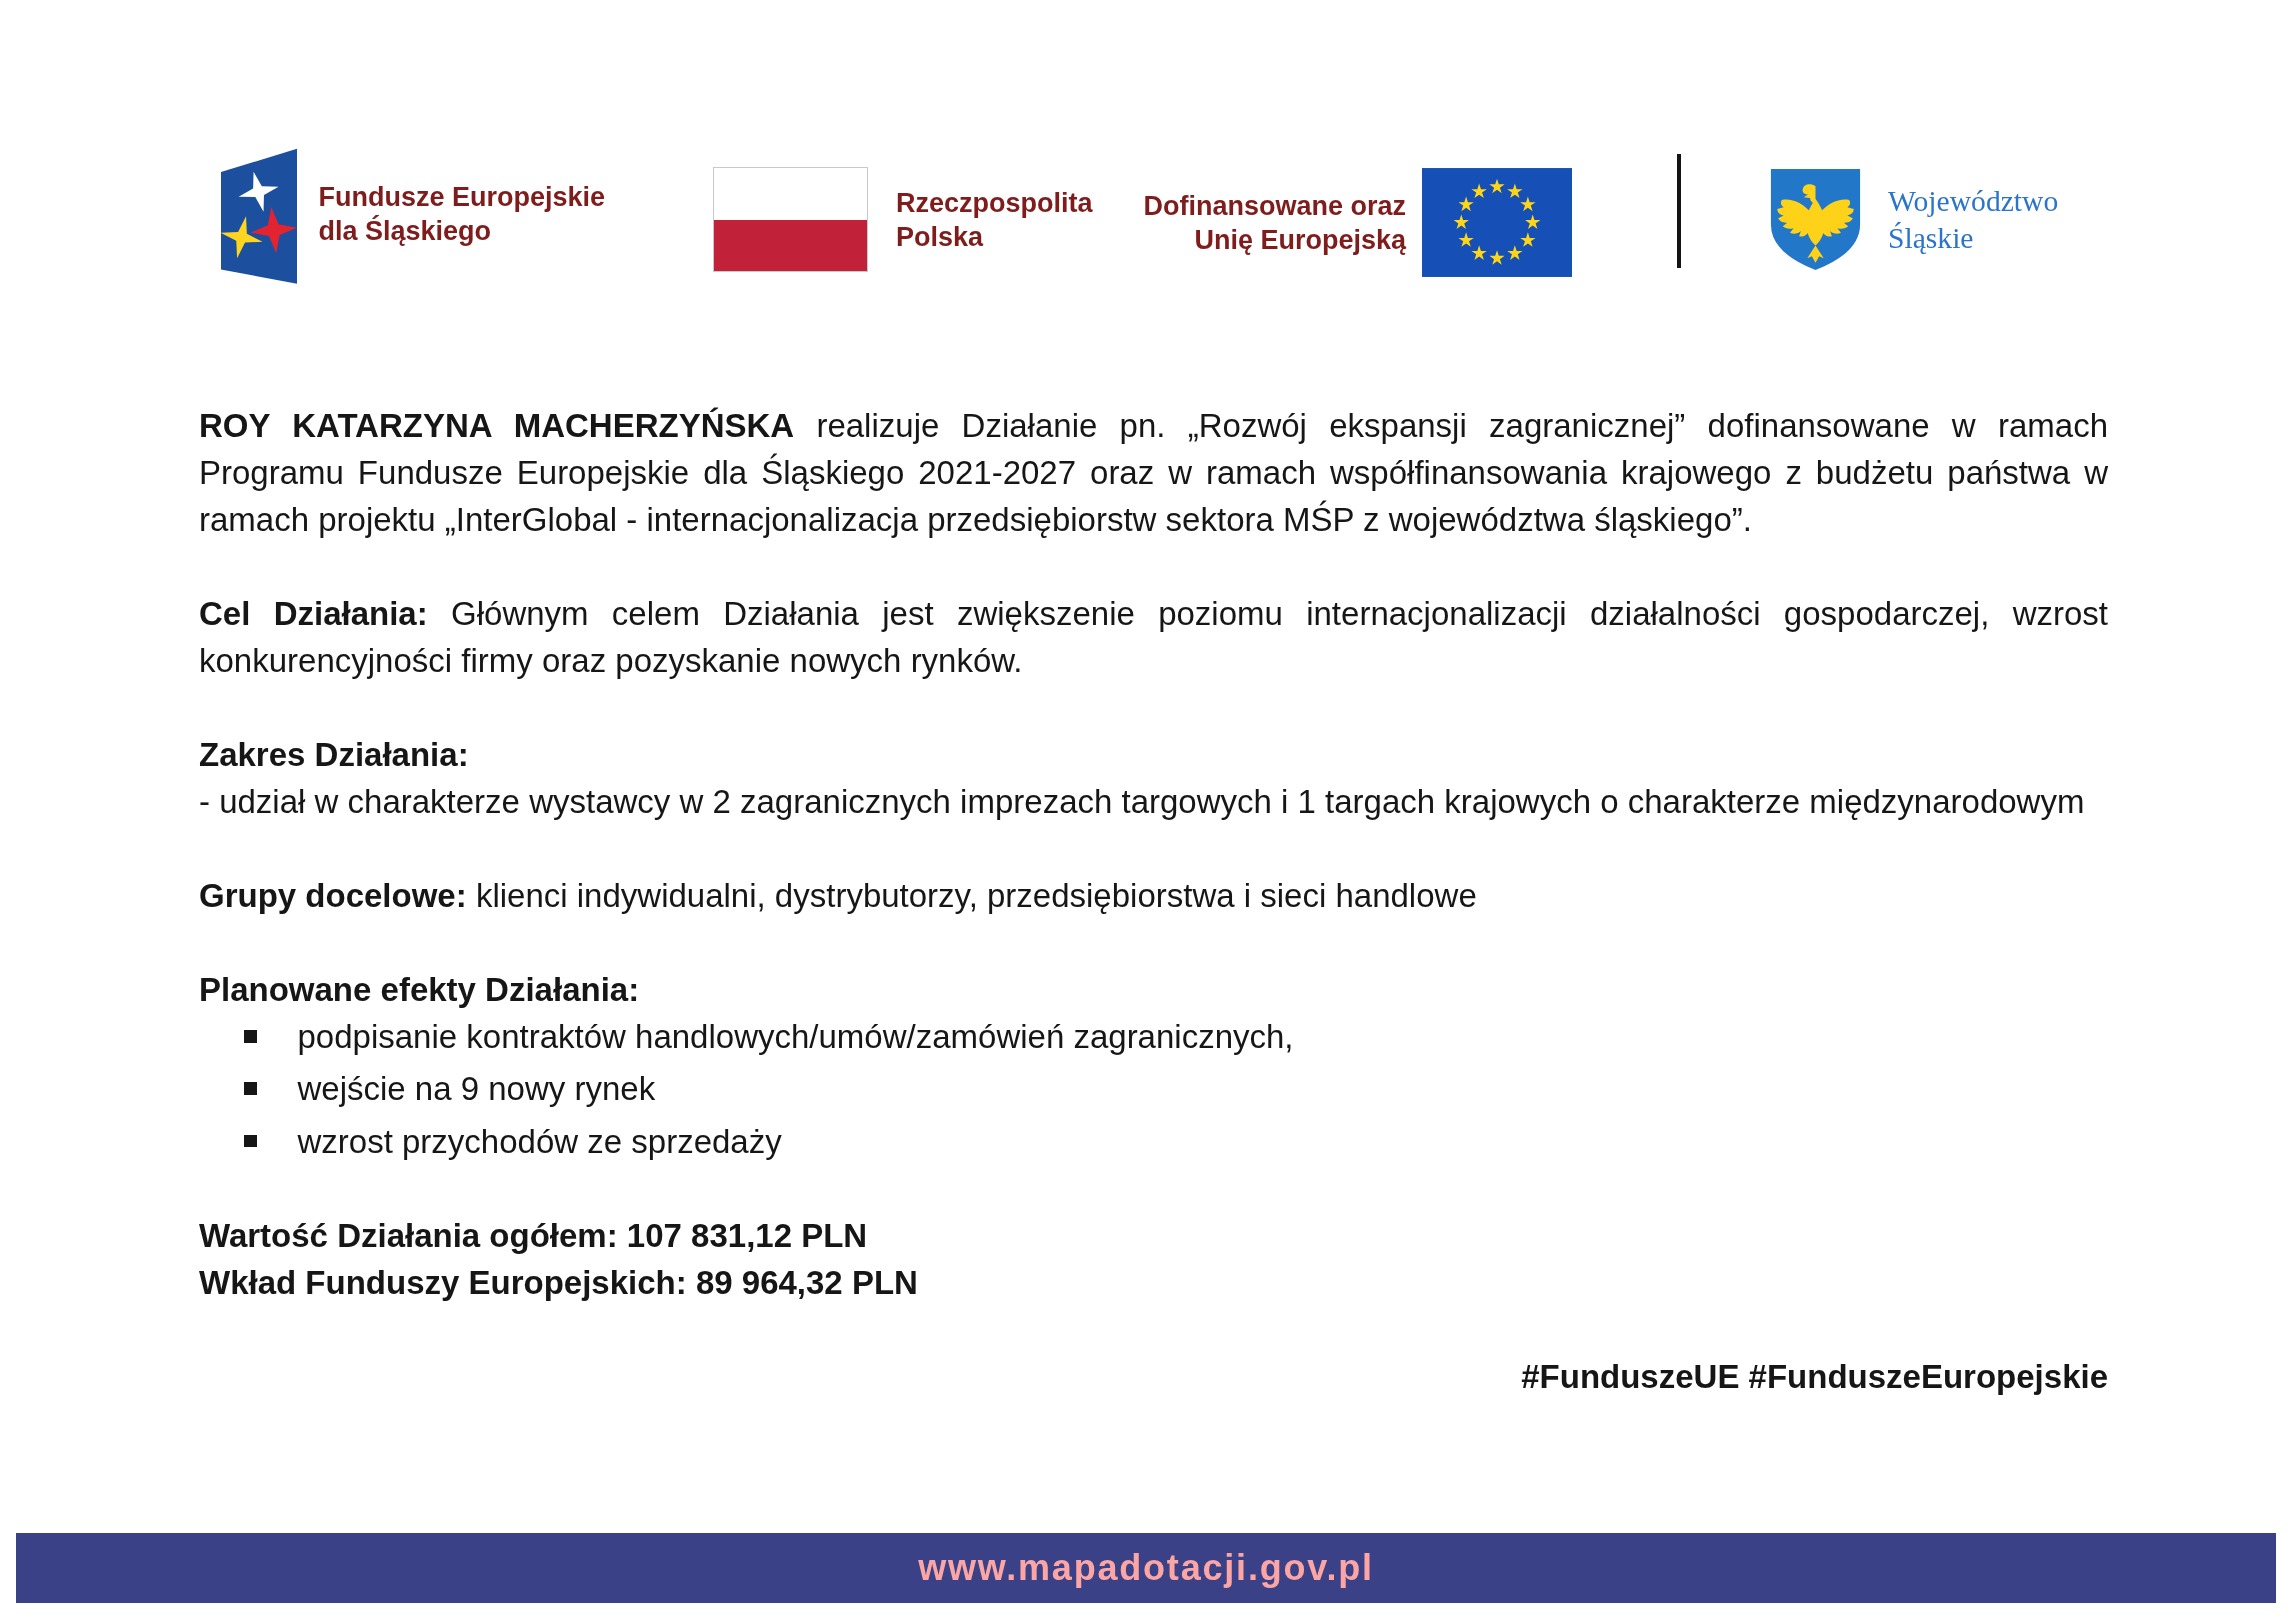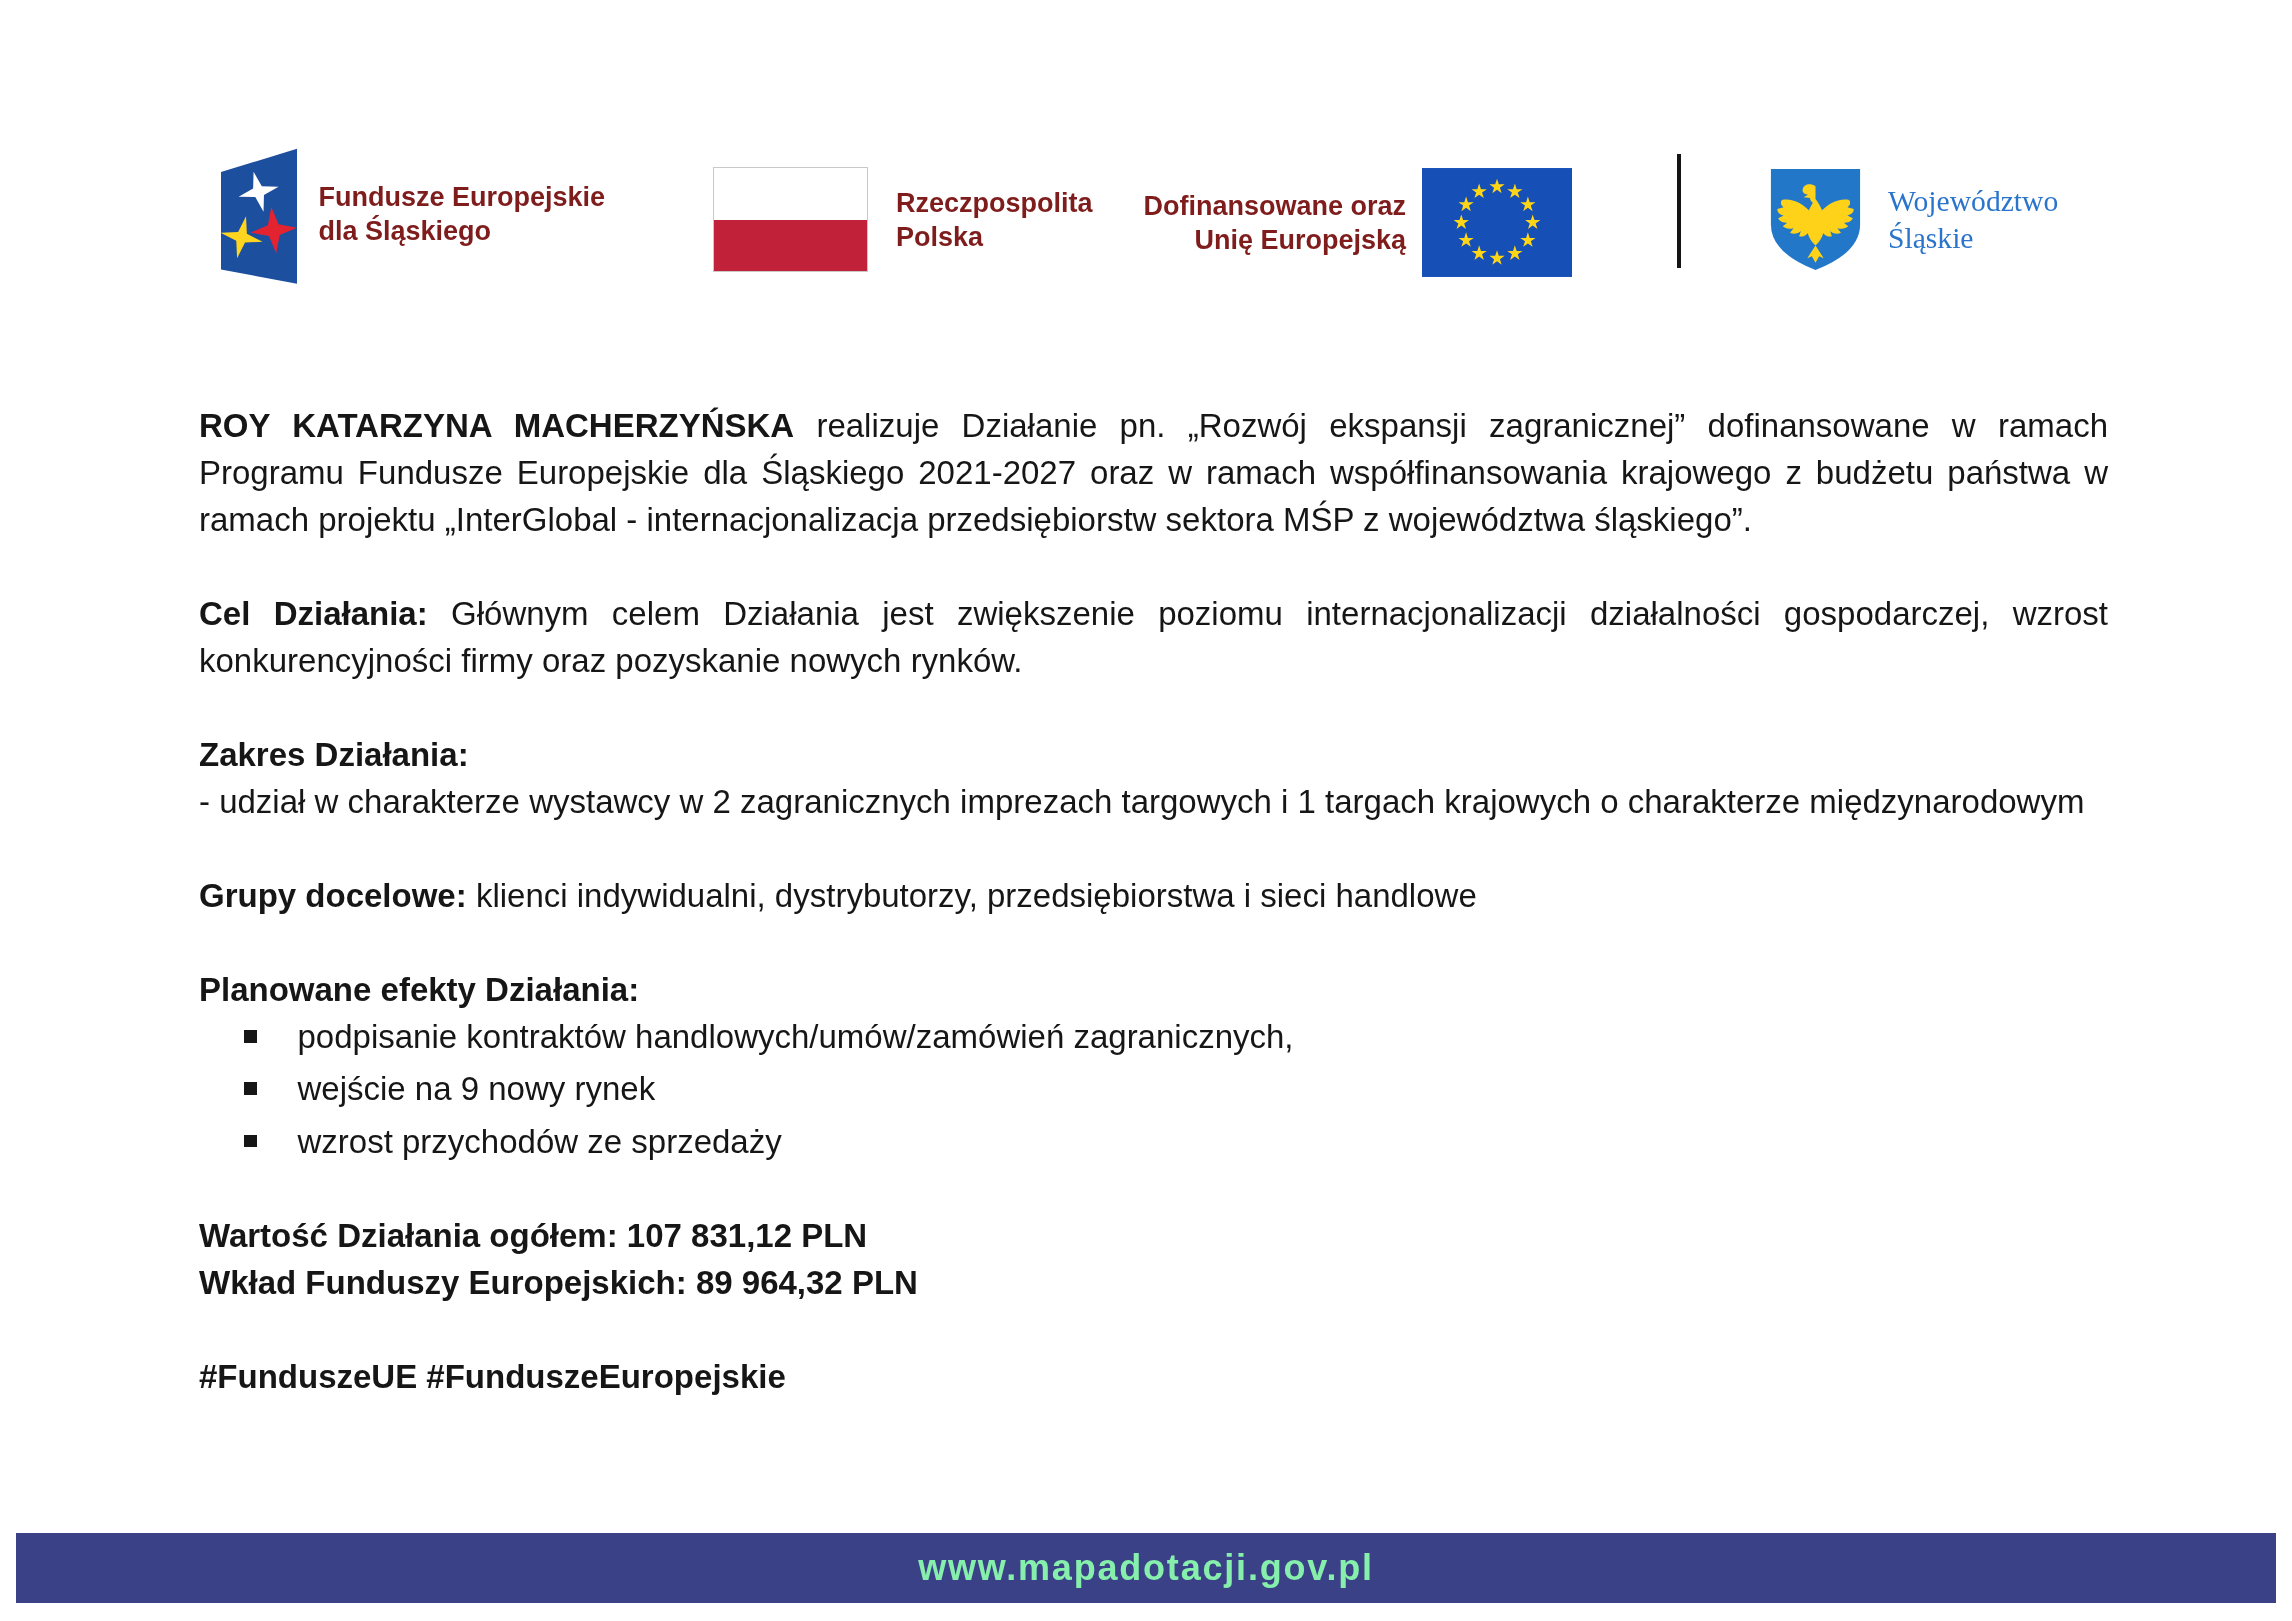--- a/index.html
+++ b/index.html
@@ -31,26 +31,26 @@
   
   .content { position:absolute; left:199px; top:390px; width:1909px;
              font-size:33px; line-height:47px; }
   .content p, .content .blk { margin:12px 0 47px 0; }
   .just { text-align:justify; text-align-last:left; }
   .bold { font-weight:bold; }
 
   .bullet { display:flex; align-items:flex-start; margin-bottom:5.4px; }
   .bullet .sq { flex:none; width:12.5px; height:12.5px; background:#161616; margin:17px 41px 0 45px; }
 
-  .hashtags { margin-top:68px; }
+  .hashtags { margin-top:68px;text-align:right; }
 
   
   .footer-bar { position:absolute; left:16px; top:1533px; width:2260px; height:70px;
                 background:#3a4186; display:flex; align-items:center; justify-content:center; }
-  .footer-url { color:#86efac; font-weight:bold; font-size:36px; letter-spacing:1.8px; }
+  .footer-url { color:#fca5a5; font-weight:bold; font-size:36px; letter-spacing:1.8px; }
 </style>
 </head>
 <body>
 
 <div class="page">
 
   <div class="logo-group fe-group">
     <svg width="76" height="139" viewBox="0 0 85 155" aria-hidden="true">
       <polygon points="0,30 85,4 85,155 0,139" fill="#1d4f9f"></polygon>
       <g transform="translate(42,52) rotate(-14)">

